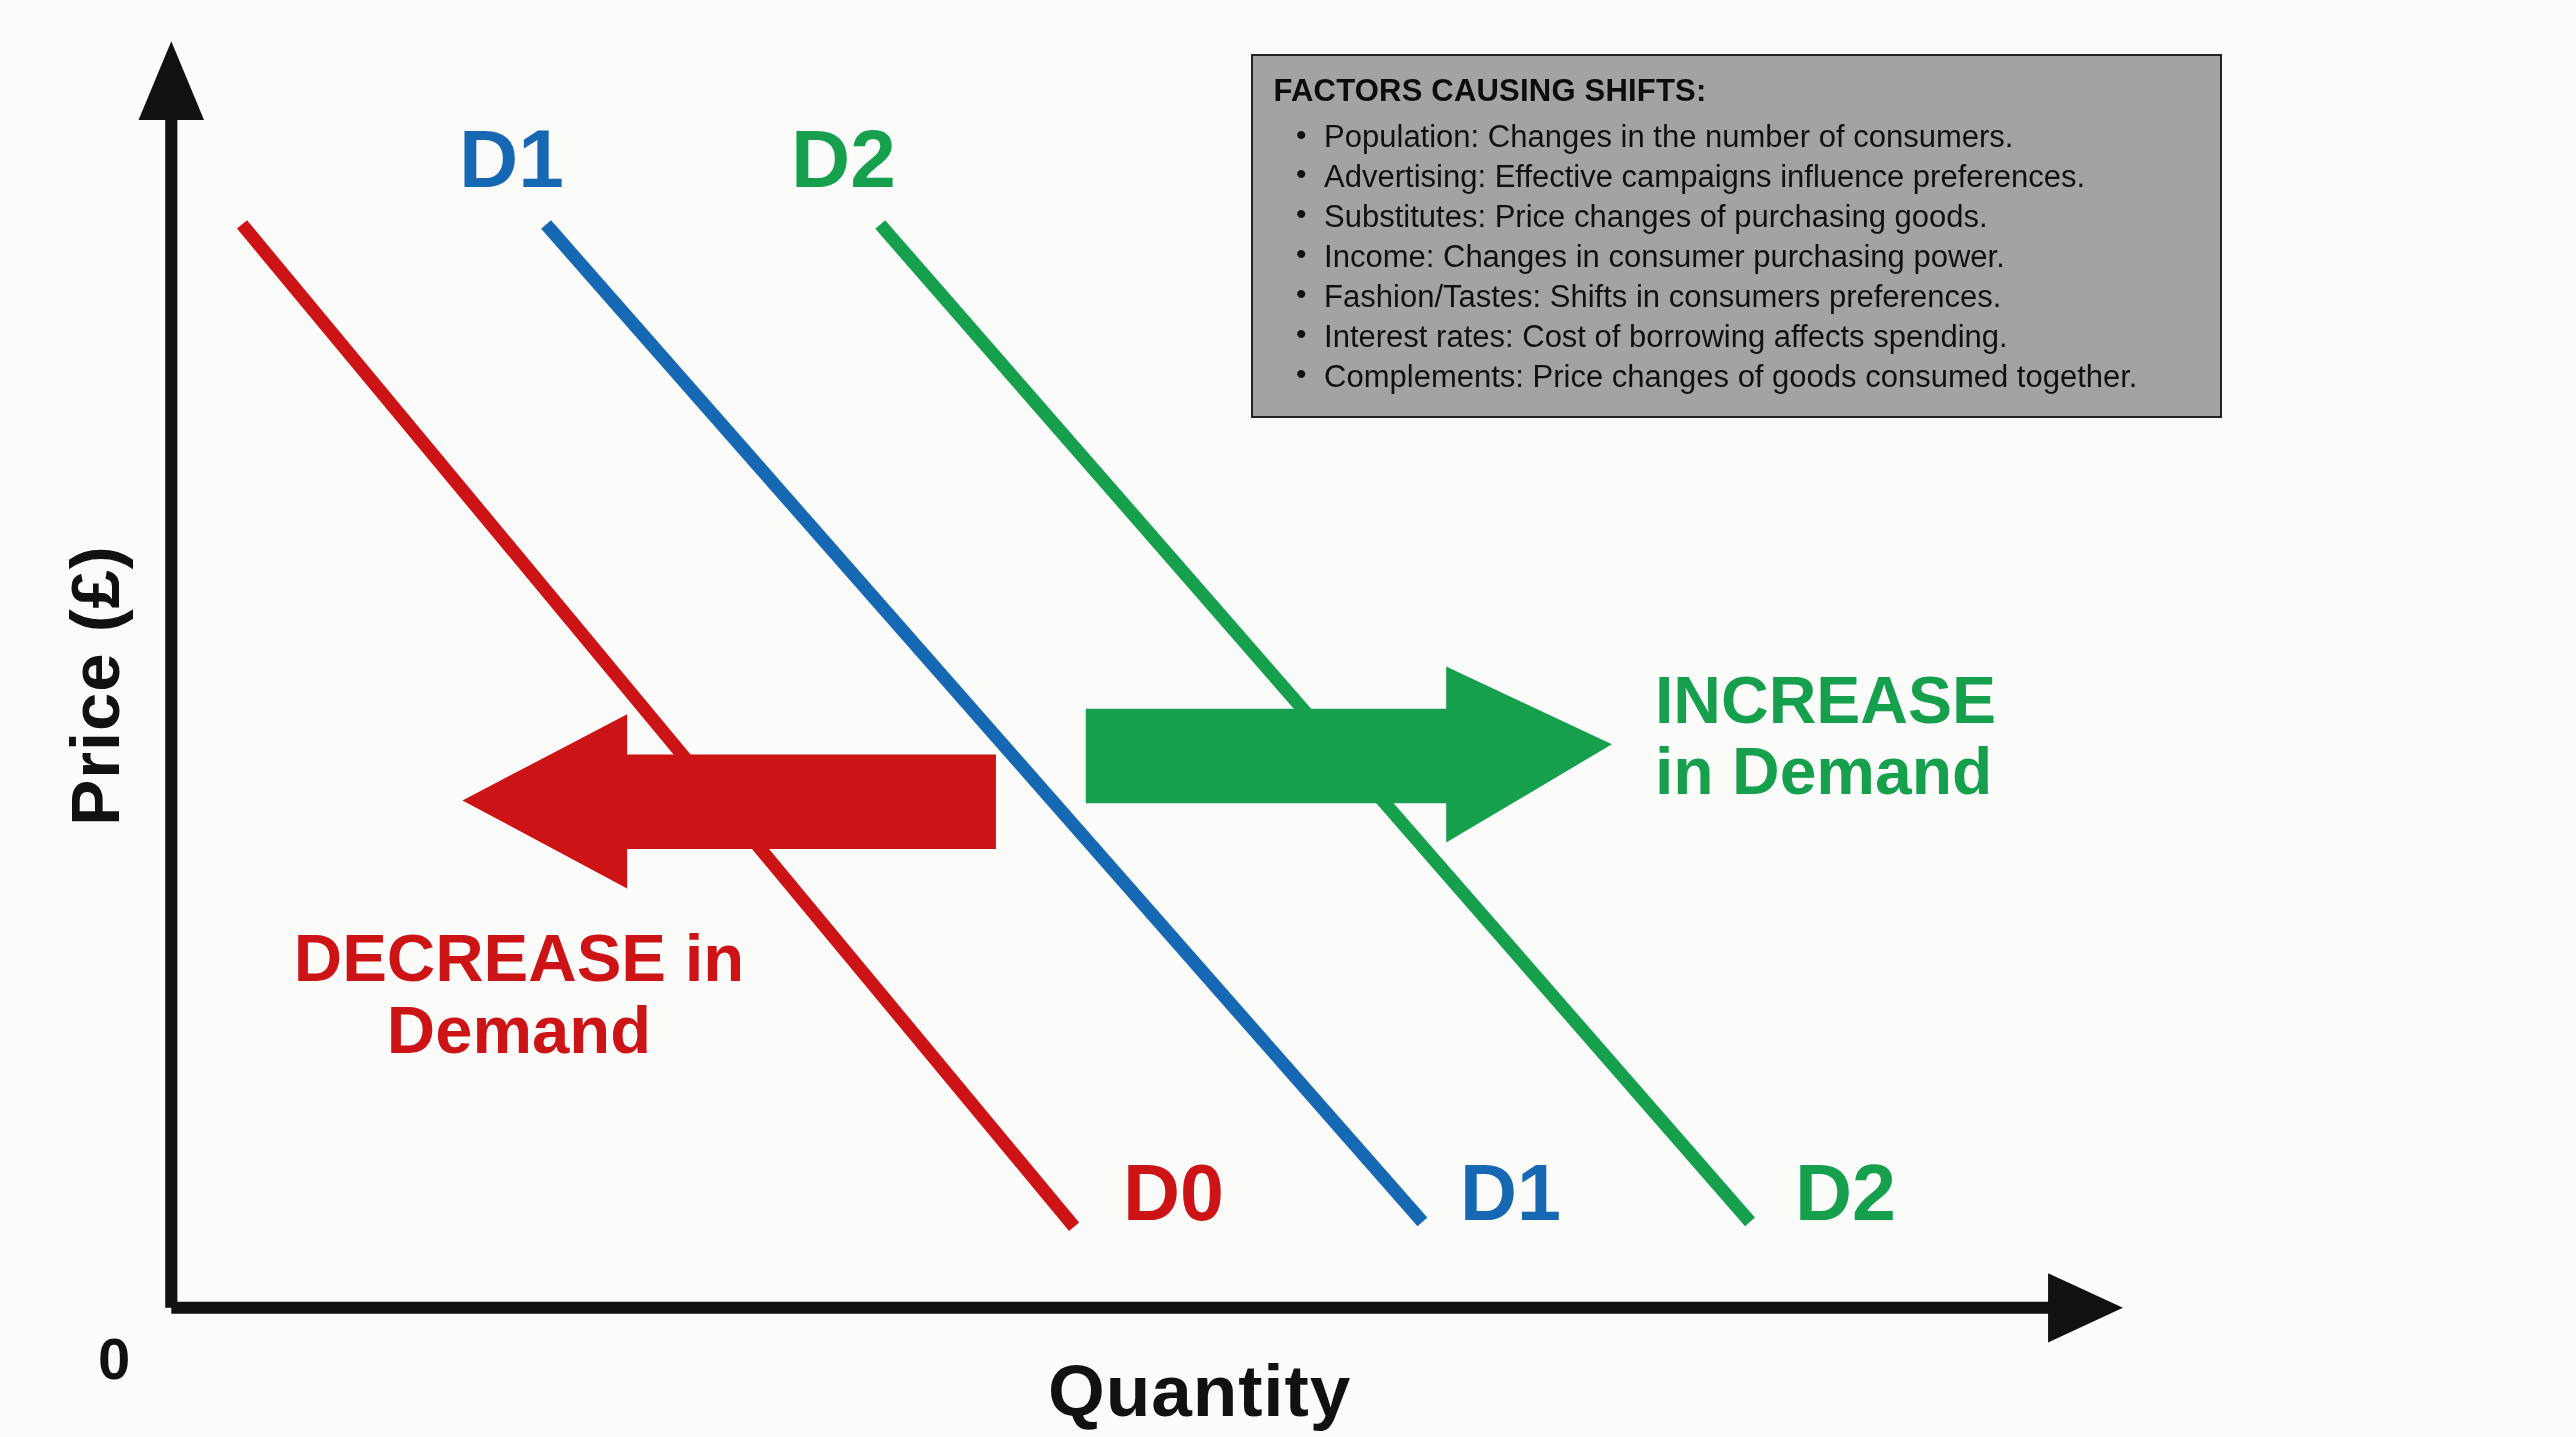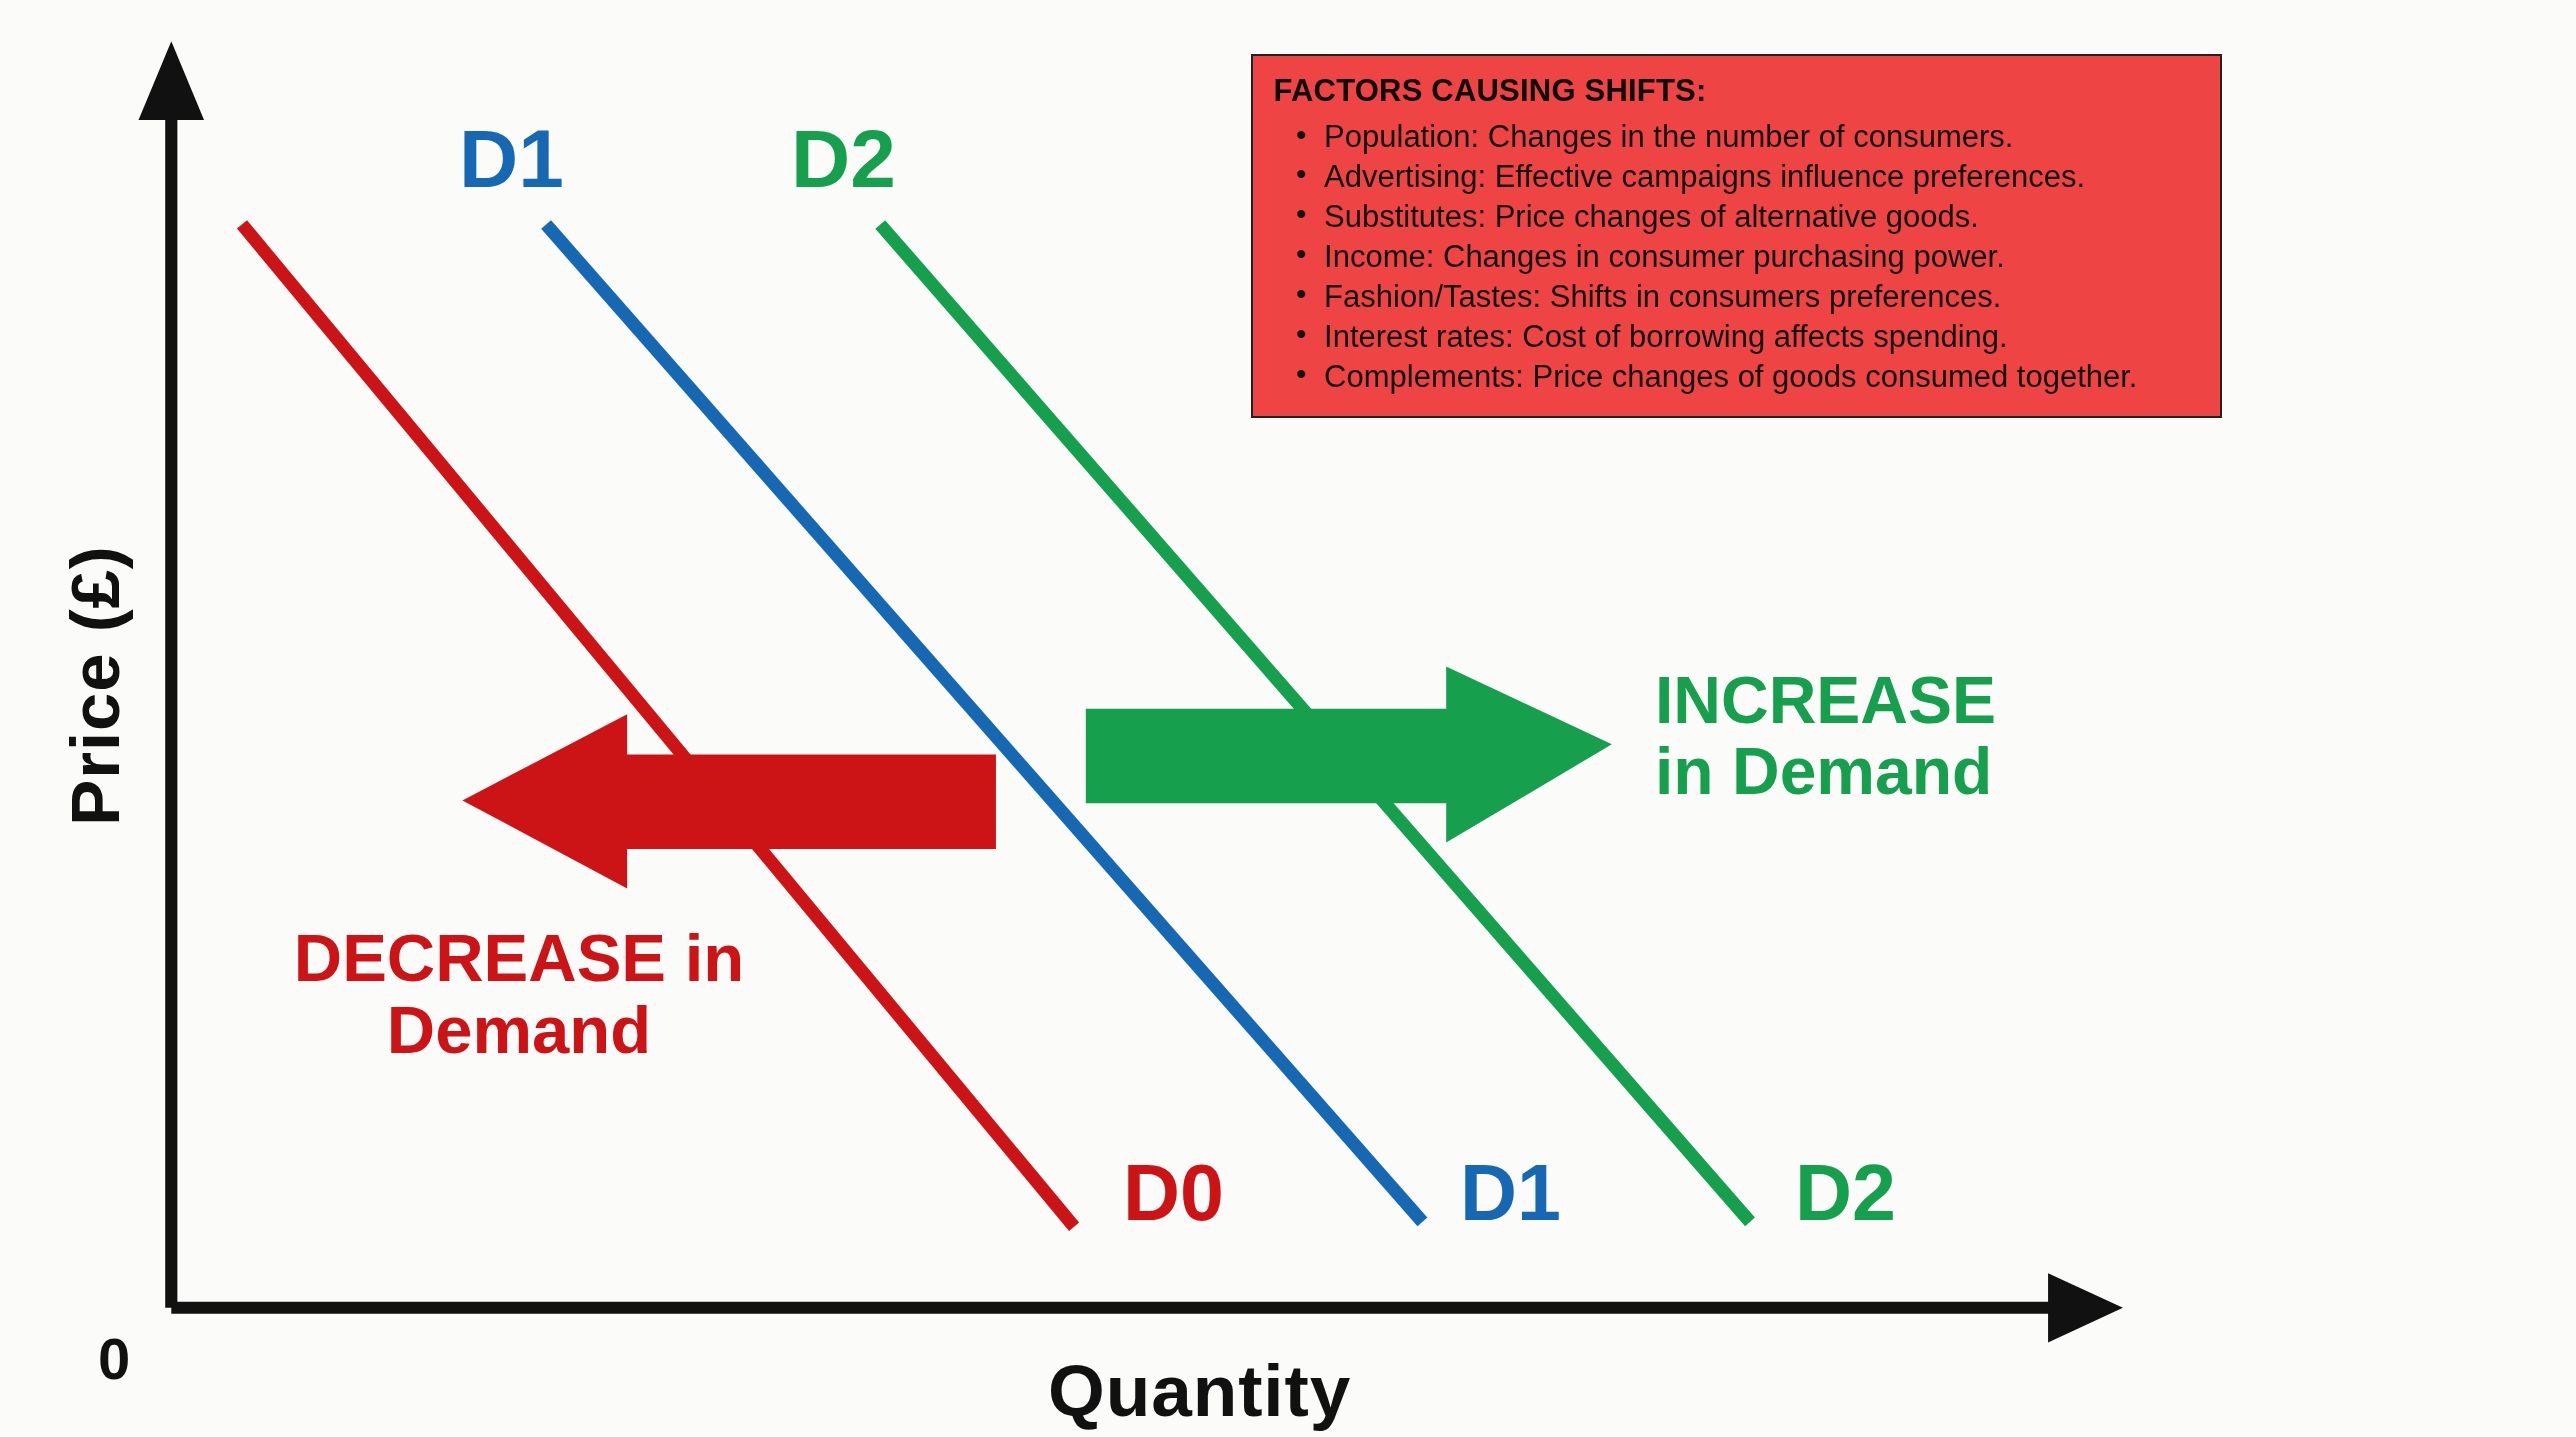--- a/index.html
+++ b/index.html
@@ -101,21 +101,21 @@
   }
 
   
   #factors-box {
     position: absolute;
     left: 1251px;
     top: 54px;
     width: 971px;
     box-sizing: border-box;
     border: 2.8px solid #222222;
-    background: #ef4444;
+    background: #a3a3a3;
     padding: 17px 20.6px 19px 20.6px;
   }
   #factors-title {
     font-family: "Liberation Sans", sans-serif;
     font-weight: bold;
     font-size: 31px;
     color: #0c0c0c;
     letter-spacing: 0.2px;
     margin-bottom: 8.4px;
   }
@@ -189,21 +189,21 @@
   <div class="shift-text" id="increase-text">
     <div>INCREASE</div>
     <div>in Demand</div>
   </div>
 
   <div id="factors-box">
     <div id="factors-title">FACTORS CAUSING SHIFTS:</div>
     <ul id="factors-list">
         <li><span class="bullet">•</span><span class="term">Population</span><span class="desc">: Changes in the number of consumers.</span></li>
         <li><span class="bullet">•</span><span class="term">Advertising</span><span class="desc">: Effective campaigns influence preferences.</span></li>
-        <li><span class="bullet">•</span><span class="term">Substitutes</span><span class="desc">: Price changes of alternative goods.</span></li>
+        <li><span class="bullet">•</span><span class="term">Substitutes</span><span class="desc">: Price changes of purchasing goods.</span></li>
         <li><span class="bullet">•</span><span class="term">Income</span><span class="desc">: Changes in consumer purchasing power.</span></li>
         <li><span class="bullet">•</span><span class="term">Fashion/Tastes</span><span class="desc">: Shifts in consumers preferences.</span></li>
         <li><span class="bullet">•</span><span class="term">Interest rates</span><span class="desc">: Cost of borrowing affects spending.</span></li>
         <li><span class="bullet">•</span><span class="term">Complements</span><span class="desc">: Price changes of goods consumed together.</span></li>
       </ul>
   </div>
 
 </div>
 
 

